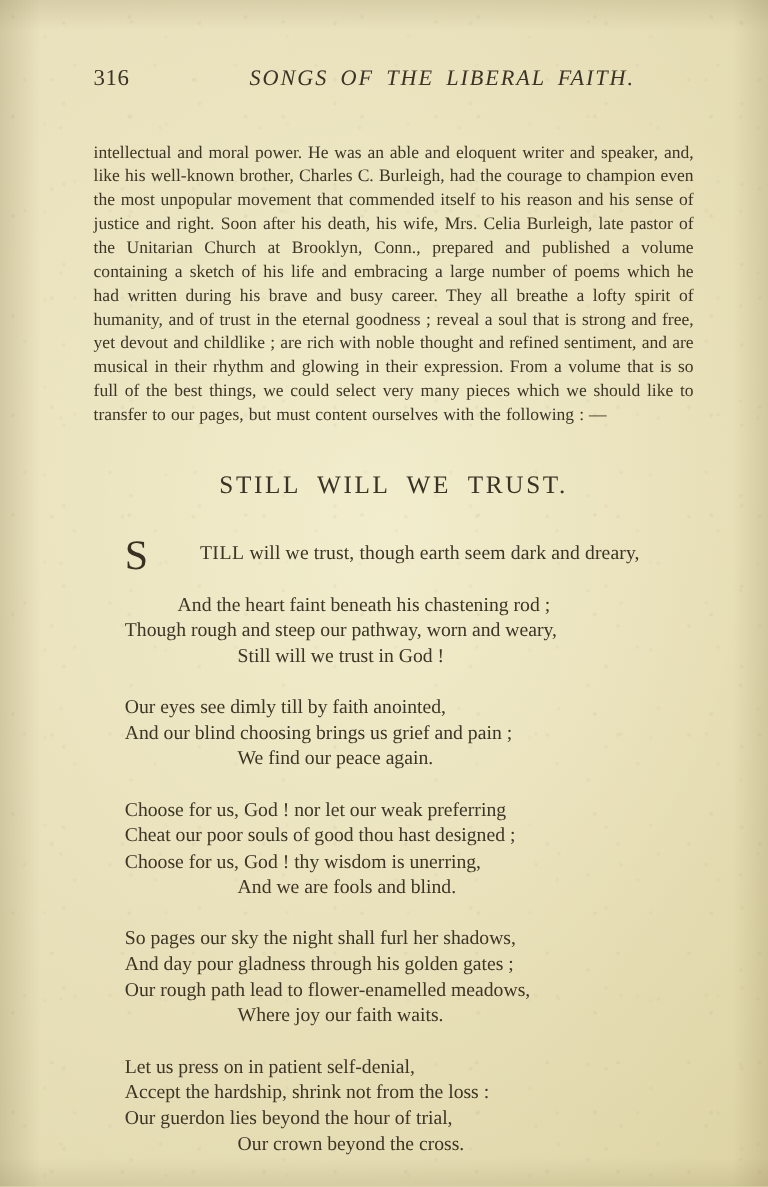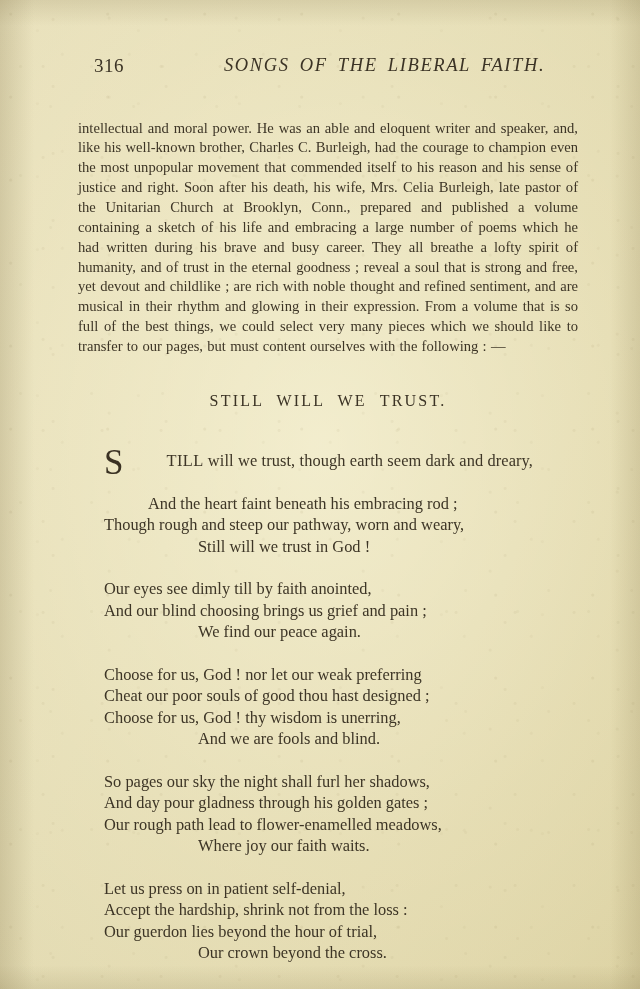--- a/index.html
+++ b/index.html
@@ -61,24 +61,24 @@
 
   .content {
     position: relative;
     z-index: 2;
   }
 
   
   .runhead {
     position: absolute;
     top: 55px;
-    left: 94px;
+    left: 78px;
     width: 500px;
     display: flex;
-    align-items: flex-start;
+    align-items: flex-end;
   }
   .folio {
     font-size: 19px;
     letter-spacing: .5px;
     color: #3b3325;
     font-family: "Liberation Serif", "DejaVu Serif", serif;
   }
   .runtitle {
     font-style: italic;
     font-size: 18.5px;
@@ -103,21 +103,21 @@
     hyphens: none;
   }
 
   
   .poem-title {
     position: absolute;
     top: 392px;
     left: 78px;
     width: 500px;
     text-align: center;
-    font-size: 16px;
+    font-size: 21px;
     letter-spacing: 2.2px;
     word-spacing: 7px;
     color: #3b3325;
   }
 
   .poem {
     position: absolute;
     top: 428px;
     left: 104px;
     width: 480px;
@@ -169,21 +169,21 @@
     <p class="prose">intellectual and moral power.   He was an able and eloquent writer and speaker, and, like his well-known brother, Charles C. Burleigh, had the courage to champion even the most unpopular movement that commended itself to his reason and his sense of justice and right.   Soon after his death, his wife, Mrs. Celia Burleigh, late pastor of the Unitarian Church at Brooklyn, Conn., prepared and published a volume containing a sketch of his life and embracing a large number of poems which he had written during his brave and busy career.   They all breathe a lofty spirit of humanity, and of trust in the eternal goodness ; reveal a soul that is strong and free, yet devout and childlike ; are rich with noble thought and refined sentiment, and are musical in their rhythm and glowing in their expression.   From a volume that is so full of the best things, we could select very many pieces which we should like to transfer to our pages, but must content ourselves with the following : —</p>
 
     <div class="poem-title">STILL WILL WE TRUST.</div>
 
     <div class="poem">
 
       <div class="stanza">
         <div class="line first-line">
           <span class="dropcap">S</span><span class="smallcaps-run">TILL</span><span> will we trust, though earth seem dark and dreary,</span>
         </div>
-        <div class="line indent-1">And the heart faint beneath his embracing rod ;</div>
+        <div class="line indent-1">And the heart faint beneath his chastening rod ;</div>
         <div class="line">Though rough and steep our pathway, worn and weary,</div>
         <div class="line indent-2">Still will we trust in God !</div>
       </div>
 
       <div class="stanza">
         <div class="line">Our eyes see dimly till by faith anointed,</div>
         <div class="line">And our blind choosing brings us grief and pain ;</div>
         <div class="line indent-2">We find our peace again.</div>
       </div>
 

